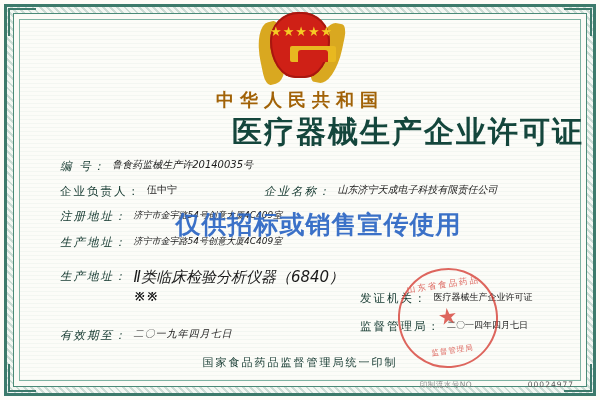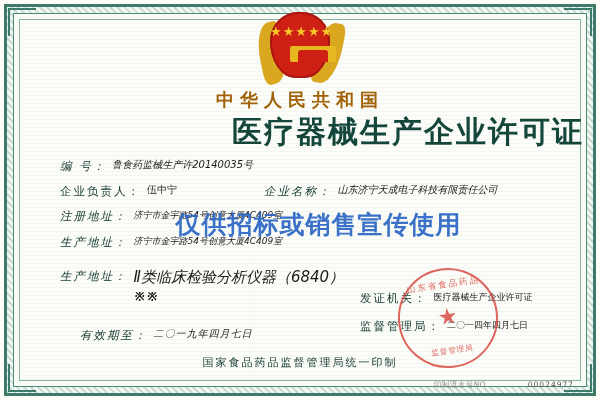--- a/index.html
+++ b/index.html
@@ -155,21 +155,21 @@
     line-height: 14px;
   }
   .val.small { font-size: 9px; }
 
   .scope-row { margin-top: 2px; }
   .scope-val {
     font-size: 15px;
     color: #1a1a1a;
     margin-left: 6px;
   }
-  .valid-row { margin-top: 22px; margin-left: 20px; }
+  .valid-row { margin-top: 22px; }
   .valid-val {
     font-size: 10px;
     letter-spacing: 1px;
     color: #1a1a1a;
     margin-left: 6px;
   }
 
   
   .issuer-block {
     position: absolute;
@@ -245,21 +245,21 @@
     position: absolute;
     right: 26px;
     bottom: 10px;
     font-size: 7.5px;
     color: #8a8a8a;
     letter-spacing: 0.5px;
   }
   .serial .num {
     color: #555;
     letter-spacing: 1px;
-    margin-left: 2px;
+    margin-left: 16px;
     padding-left: 37px;
   }
 </style>
 </head>
 <body>
 
 <div id="page">
 
   <div class="frame-outer"></div>
   <div class="frame-mid"></div>

